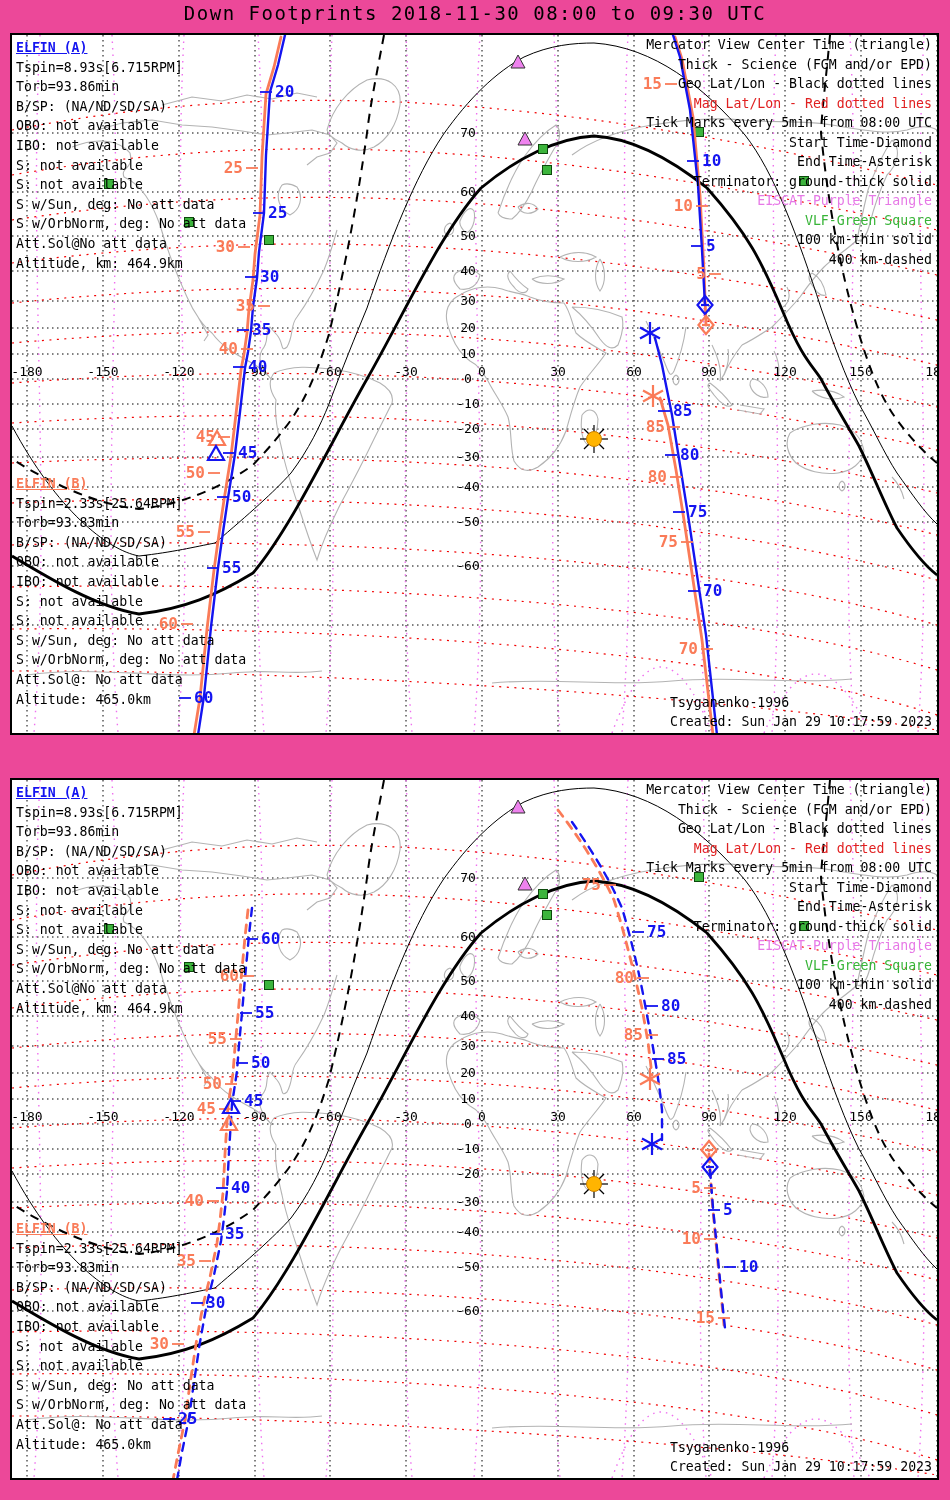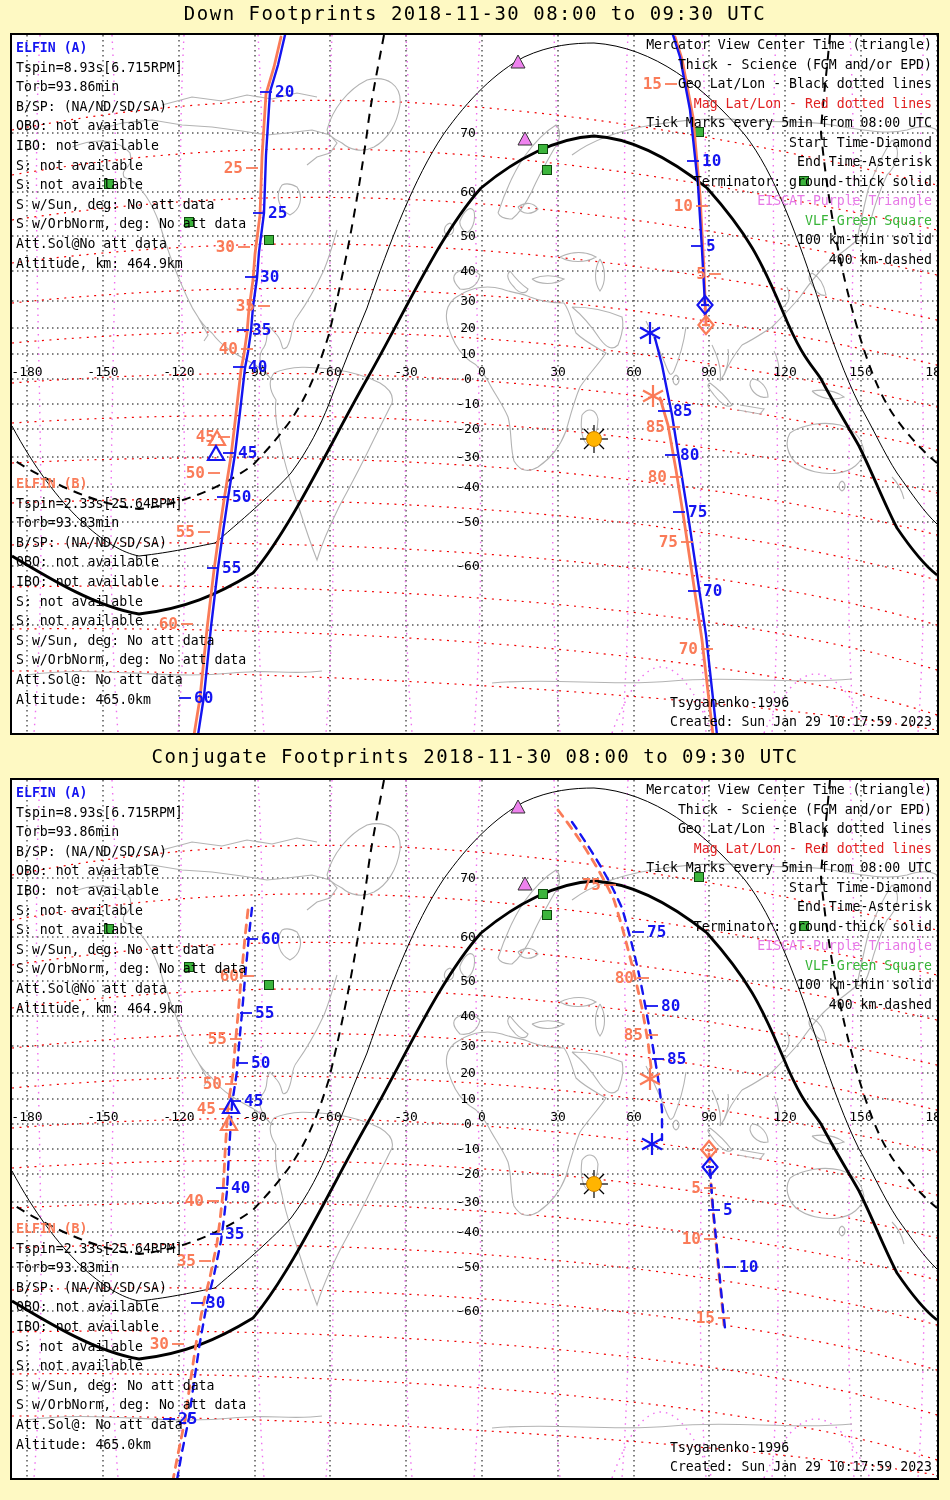--- a/index.html
+++ b/index.html
@@ -1,27 +1,27 @@
 <!DOCTYPE html>
 <html><head>
 <meta charset="utf-8">
 <style>
   html,body{margin:0;padding:0;background:#ffffff;}
-  #screen{position:relative;width:950px;height:1500px;background:#fef9c3;overflow:hidden;
+  #screen{position:relative;width:950px;height:1500px;background:#ec4899;overflow:hidden;
           font-family:"DejaVu Sans Mono","Liberation Mono",monospace;color:#000;}
   .ptitle{position:absolute;left:0;width:950px;text-align:center;font-size:19px;
           letter-spacing:1.5px;white-space:pre;color:#000;}
   .panel{position:absolute;left:10px;width:925px;height:698px;border:2px solid #000;
          background:#fff;overflow:hidden;}
   .panel svg{position:absolute;left:0;top:0;}
   .infoblock{position:absolute;left:4px;font-size:13.2px;line-height:19.6px;white-space:pre;z-index:5;}
   .infoblock div{height:19.6px;}
   .block-a{top:3px;}
   .block-b{top:439px;}
-  .blocktitle{font-weight:bold;}
+  .blocktitle{font-weight:bold;text-decoration:underline;}
   .legend{position:absolute;right:5px;top:0px;text-align:right;font-size:13.2px;
           line-height:19.55px;white-space:pre;z-index:5;}
   .credits{position:absolute;right:5px;bottom:2px;text-align:left;font-size:13.2px;
            line-height:18.5px;white-space:pre;z-index:5;}
   .tlabel{font:bold 16px "DejaVu Sans Mono",monospace;}
   .axlabel{font:13px "DejaVu Sans Mono",monospace;fill:#000;}
 </style>
 </head>
 <body>
 
@@ -198,21 +198,20 @@
           </g>
         </g>
     </svg>
 
     <div class="infoblock block-a"><div class="blocktitle" style="color: rgb(20, 20, 240);">ELFIN (A)</div><div>Tspin=8.93s[6.715RPM]</div><div>Torb=93.86min</div><div>B/SP: (NA/ND/SD/SA)</div><div>OBO: not available</div><div>IBO: not available</div><div>S: not available</div><div>S: not available</div><div>S w/Sun, deg: No att data</div><div>S w/OrbNorm, deg: No att data</div><div>Att.Sol@No att data</div><div>Altitude, km: 464.9km</div></div>
     <div class="infoblock block-b"><div class="blocktitle" style="color: rgb(250, 123, 88);">ELFIN (B)</div><div>Tspin=2.33s[25.64RPM]</div><div>Torb=93.83min</div><div>B/SP: (NA/ND/SD/SA)</div><div>OBO: not available</div><div>IBO: not available</div><div>S: not available</div><div>S: not available</div><div>S w/Sun, deg: No att data</div><div>S w/OrbNorm, deg: No att data</div><div>Att.Sol@: No att data</div><div>Altitude: 465.0km</div></div>
     <div class="legend"><div style="color: rgb(0, 0, 0);">Mercator View Center Time (triangle)</div><div style="color: rgb(0, 0, 0);">Thick - Science (FGM and/or EPD)</div><div style="color: rgb(0, 0, 0);">Geo Lat/Lon - Black dotted lines</div><div style="color: rgb(224, 32, 32);">Mag Lat/Lon - Red dotted lines</div><div style="color: rgb(0, 0, 0);">Tick Marks every 5min from 08:00 UTC</div><div style="color: rgb(0, 0, 0);">Start Time-Diamond</div><div style="color: rgb(0, 0, 0);">End Time-Asterisk</div><div style="color: rgb(0, 0, 0);">Terminator: ground-thick solid</div><div style="color: rgb(230, 120, 230);">EISCAT-Purple Triangle</div><div style="color: rgb(55, 180, 55);">VLF-Green Square</div><div style="color: rgb(0, 0, 0);">100 km-thin solid</div><div style="color: rgb(0, 0, 0);">400 km-dashed</div></div>
     <div class="credits"><div>Tsyganenko-1996</div><div>Created: Sun Jan 29 10:17:59 2023</div></div>
   </div>
 
-  <div class="ptitle" style="top:745px">Conjugate Footprints 2018-11-30 08:00 to 09:30 UTC</div>
 
   <div class="panel" style="top:778px">
     <svg width="925" height="698" viewBox="0 0 925 698">
       <use href="#basemap"></use>
       <g>
           <text x="456" y="102" class="axlabel" text-anchor="middle">70</text>
           <text x="456" y="161" class="axlabel" text-anchor="middle">60</text>
           <text x="456" y="205" class="axlabel" text-anchor="middle">50</text>
           <text x="456" y="240" class="axlabel" text-anchor="middle">40</text>
           <text x="456" y="270" class="axlabel" text-anchor="middle">30</text>

